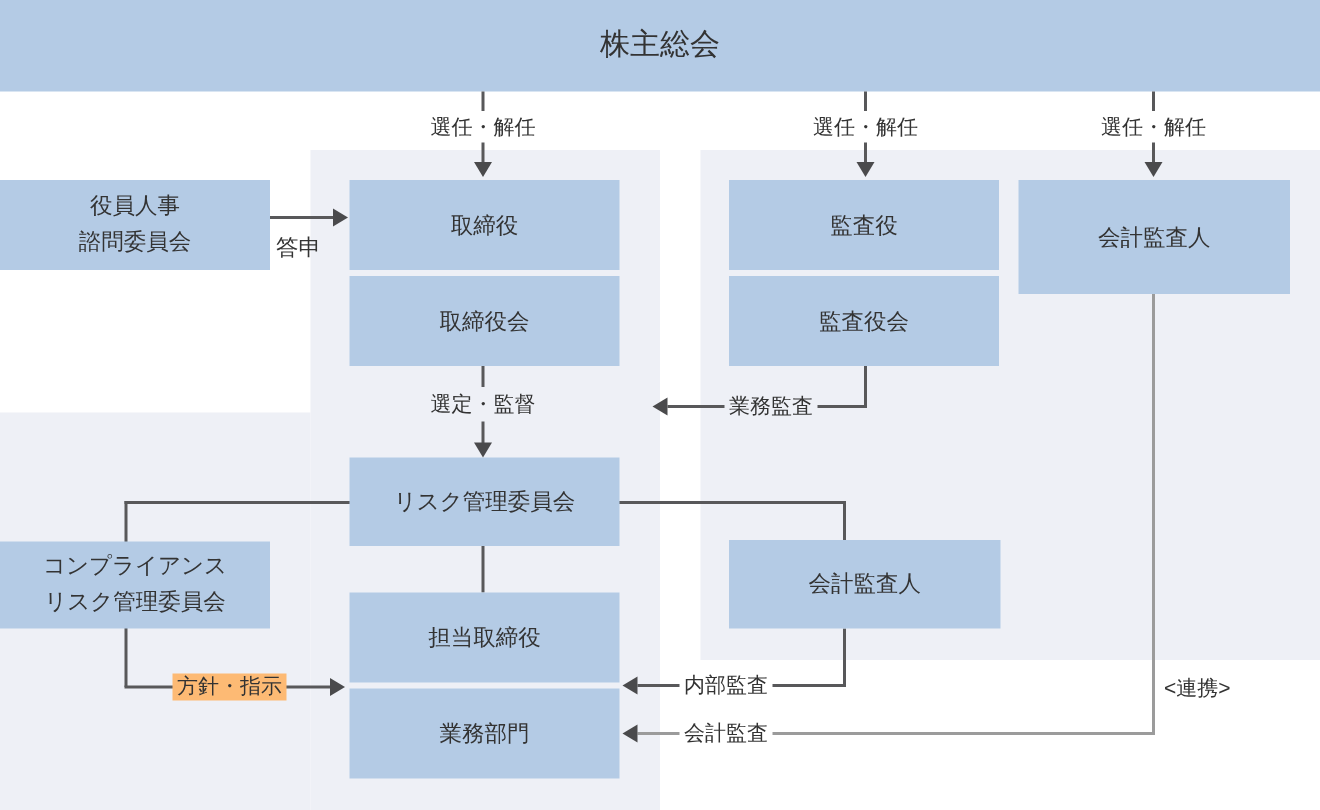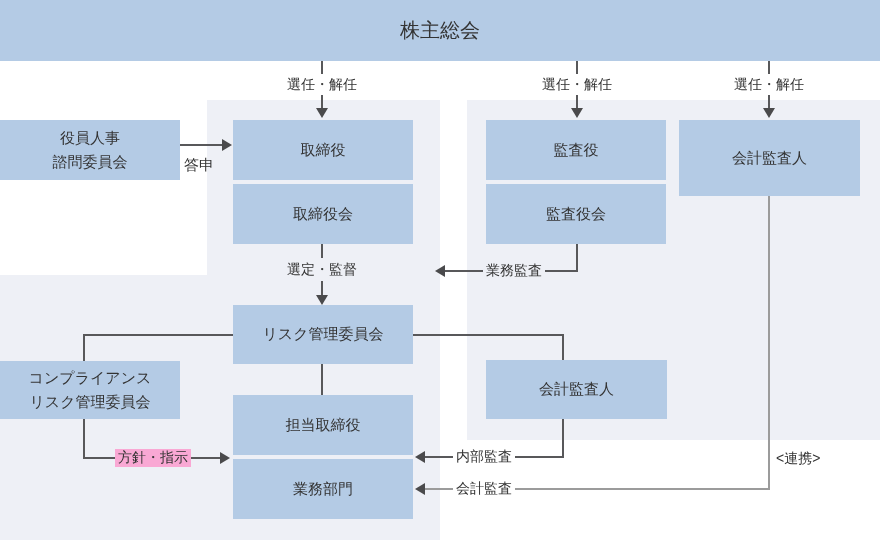--- a/index.html
+++ b/index.html
@@ -128,21 +128,21 @@
   <div class="elabel center" style="left:282px;top:76px;width:80px;">選任・解任</div>
   <div class="elabel center" style="left:537px;top:76px;width:80px;">選任・解任</div>
   <div class="elabel center" style="left:729px;top:76px;width:80px;">選任・解任</div>
 
   <div class="elabel" style="left:184px;top:156px;font-size:15px;">答申</div>
 
   <div class="elabel center" style="left:282px;top:261px;width:80px;">選定・監督</div>
 
   <div class="elabel" style="left:483px;top:262px;background:#eef0f6;padding:0 3px;">業務監査</div>
 
-  <div class="elabel" style="left:115px;top:449px;background:#f9a8d4;padding:0 3px;">方針・指示</div>
+  <div class="elabel" style="left:115px;top:449px;background:#fdba74;padding:0 3px;">方針・指示</div>
 
   <div class="elabel" style="left:453px;top:448px;background:#ffffff;padding:0 3px;">内部監査</div>
 
   <div class="elabel" style="left:453px;top:480px;background:#ffffff;padding:0 3px;">会計監査</div>
 
   <div class="elabel" style="left:776px;top:450px;">&lt;連携&gt;</div>
 
 </div>
 
 </body></html>

